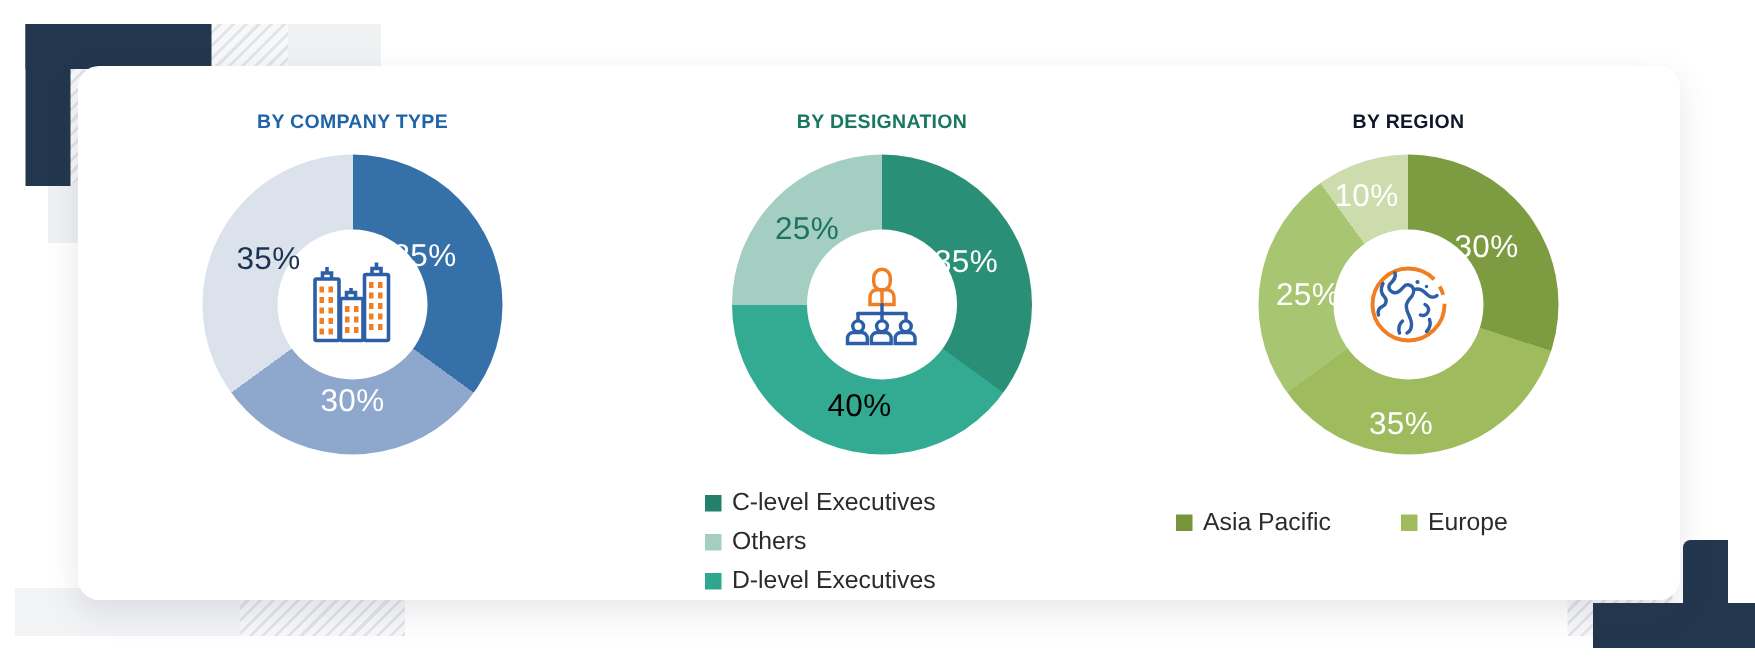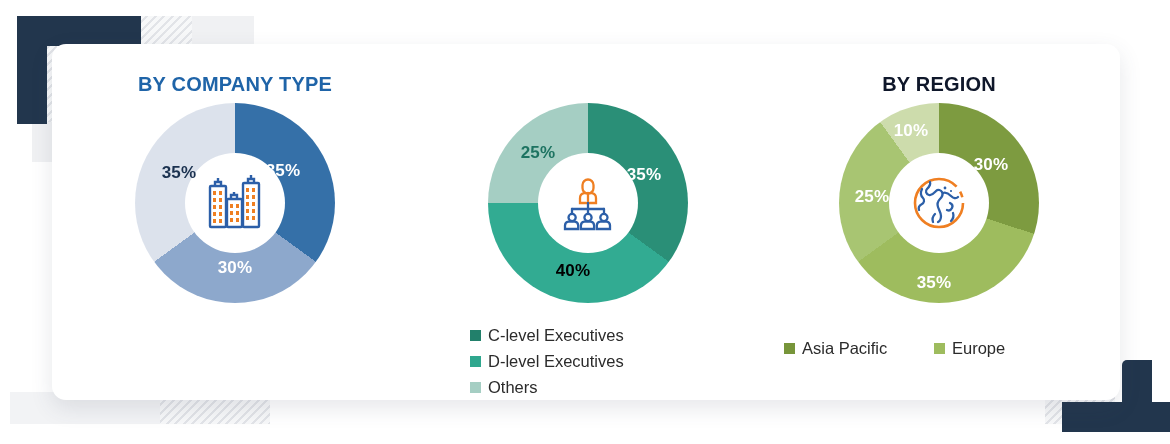--- a/index.html
+++ b/index.html
@@ -59,21 +59,21 @@
   }
   .panel-company { width: 366px; }
   .panel-designation { width: 340px; }
   .panel-region { width: 362px; }
 
   .panel-title {
     position: absolute;
     top: 29px;
     width: 100%;
     text-align: center;
-    font-size: 20px;
+    font-size: 13px;
     font-weight: bold;
     letter-spacing: 0.2px;
   }
   .title-company { color: #1f64a8; }
   .title-designation { color: #17775f; }
   .title-region { color: #0f172a; }
 
   
   .donut-wrap {
     position: absolute;
@@ -88,22 +88,22 @@
   }
   .donut-hole {
     position: absolute;
     left: 50px; top: 50px;
     width: 100px; height: 100px;
     background: #ffffff;
     border-radius: 50%;
   }
   .slice-label {
     position: absolute;
-    font-size: 17px;
-    font-weight: bold;
+    font-size: 21px;
+    font-weight: normal;
     white-space: nowrap;
     transform: translate(-50%, -50%);
     letter-spacing: 0.2px;
   }
 
   .center-icon {
     position: absolute;
     left: 50%; top: 50%;
     transform: translate(-50%,-50%);
     width: 68px; height: 68px;
@@ -239,20 +239,21 @@
               <rect x="35" y="42" width="3" height="4"></rect>
             <rect x="29" y="49" width="3" height="4"></rect>
               <rect x="35" y="49" width="3" height="4"></rect>
           </g>
         </svg>
       </div>
 
     </div>
 
     <div class="panel panel-designation">
+      <div class="panel-title title-designation">BY DESIGNATION</div>
 
       <div class="donut-wrap">
         <div class="donut" style="background: conic-gradient(
                 #2a8f77 0deg 126deg,
                 #32ab92 126deg 270deg,
                 #a5cec3 270deg 360deg);"></div>
         <div class="donut-hole"></div>
 
         <span class="slice-label" style="left:156px; top:72px; color:#ffffff;">35%</span>
         <span class="slice-label" style="left:85px; top:168px; color:#000000;">40%</span>
@@ -277,26 +278,26 @@
           </g>
         </svg>
       </div>
 
       <div class="legend legend-designation">
         <div class="legend-item">
           <span class="swatch" style="background:#22806b;"></span>
           <span>C-level Executives</span>
         </div>
         <div class="legend-item">
+          <span class="swatch" style="background:#a5cec3;"></span>
+          <span>Others</span>
+        </div>
+        <div class="legend-item">
           <span class="swatch" style="background:#2fa78e;"></span>
           <span>D-level Executives</span>
-        </div>
-        <div class="legend-item">
-          <span class="swatch" style="background:#a5cec3;"></span>
-          <span>Others</span>
         </div>
       </div>
     </div>
 
     <div class="panel panel-region">
       <div class="panel-title title-region">BY REGION</div>
 
       <div class="donut-wrap">
         <div class="donut" style="background: conic-gradient(
                 #7d9b40 0deg 108deg,

